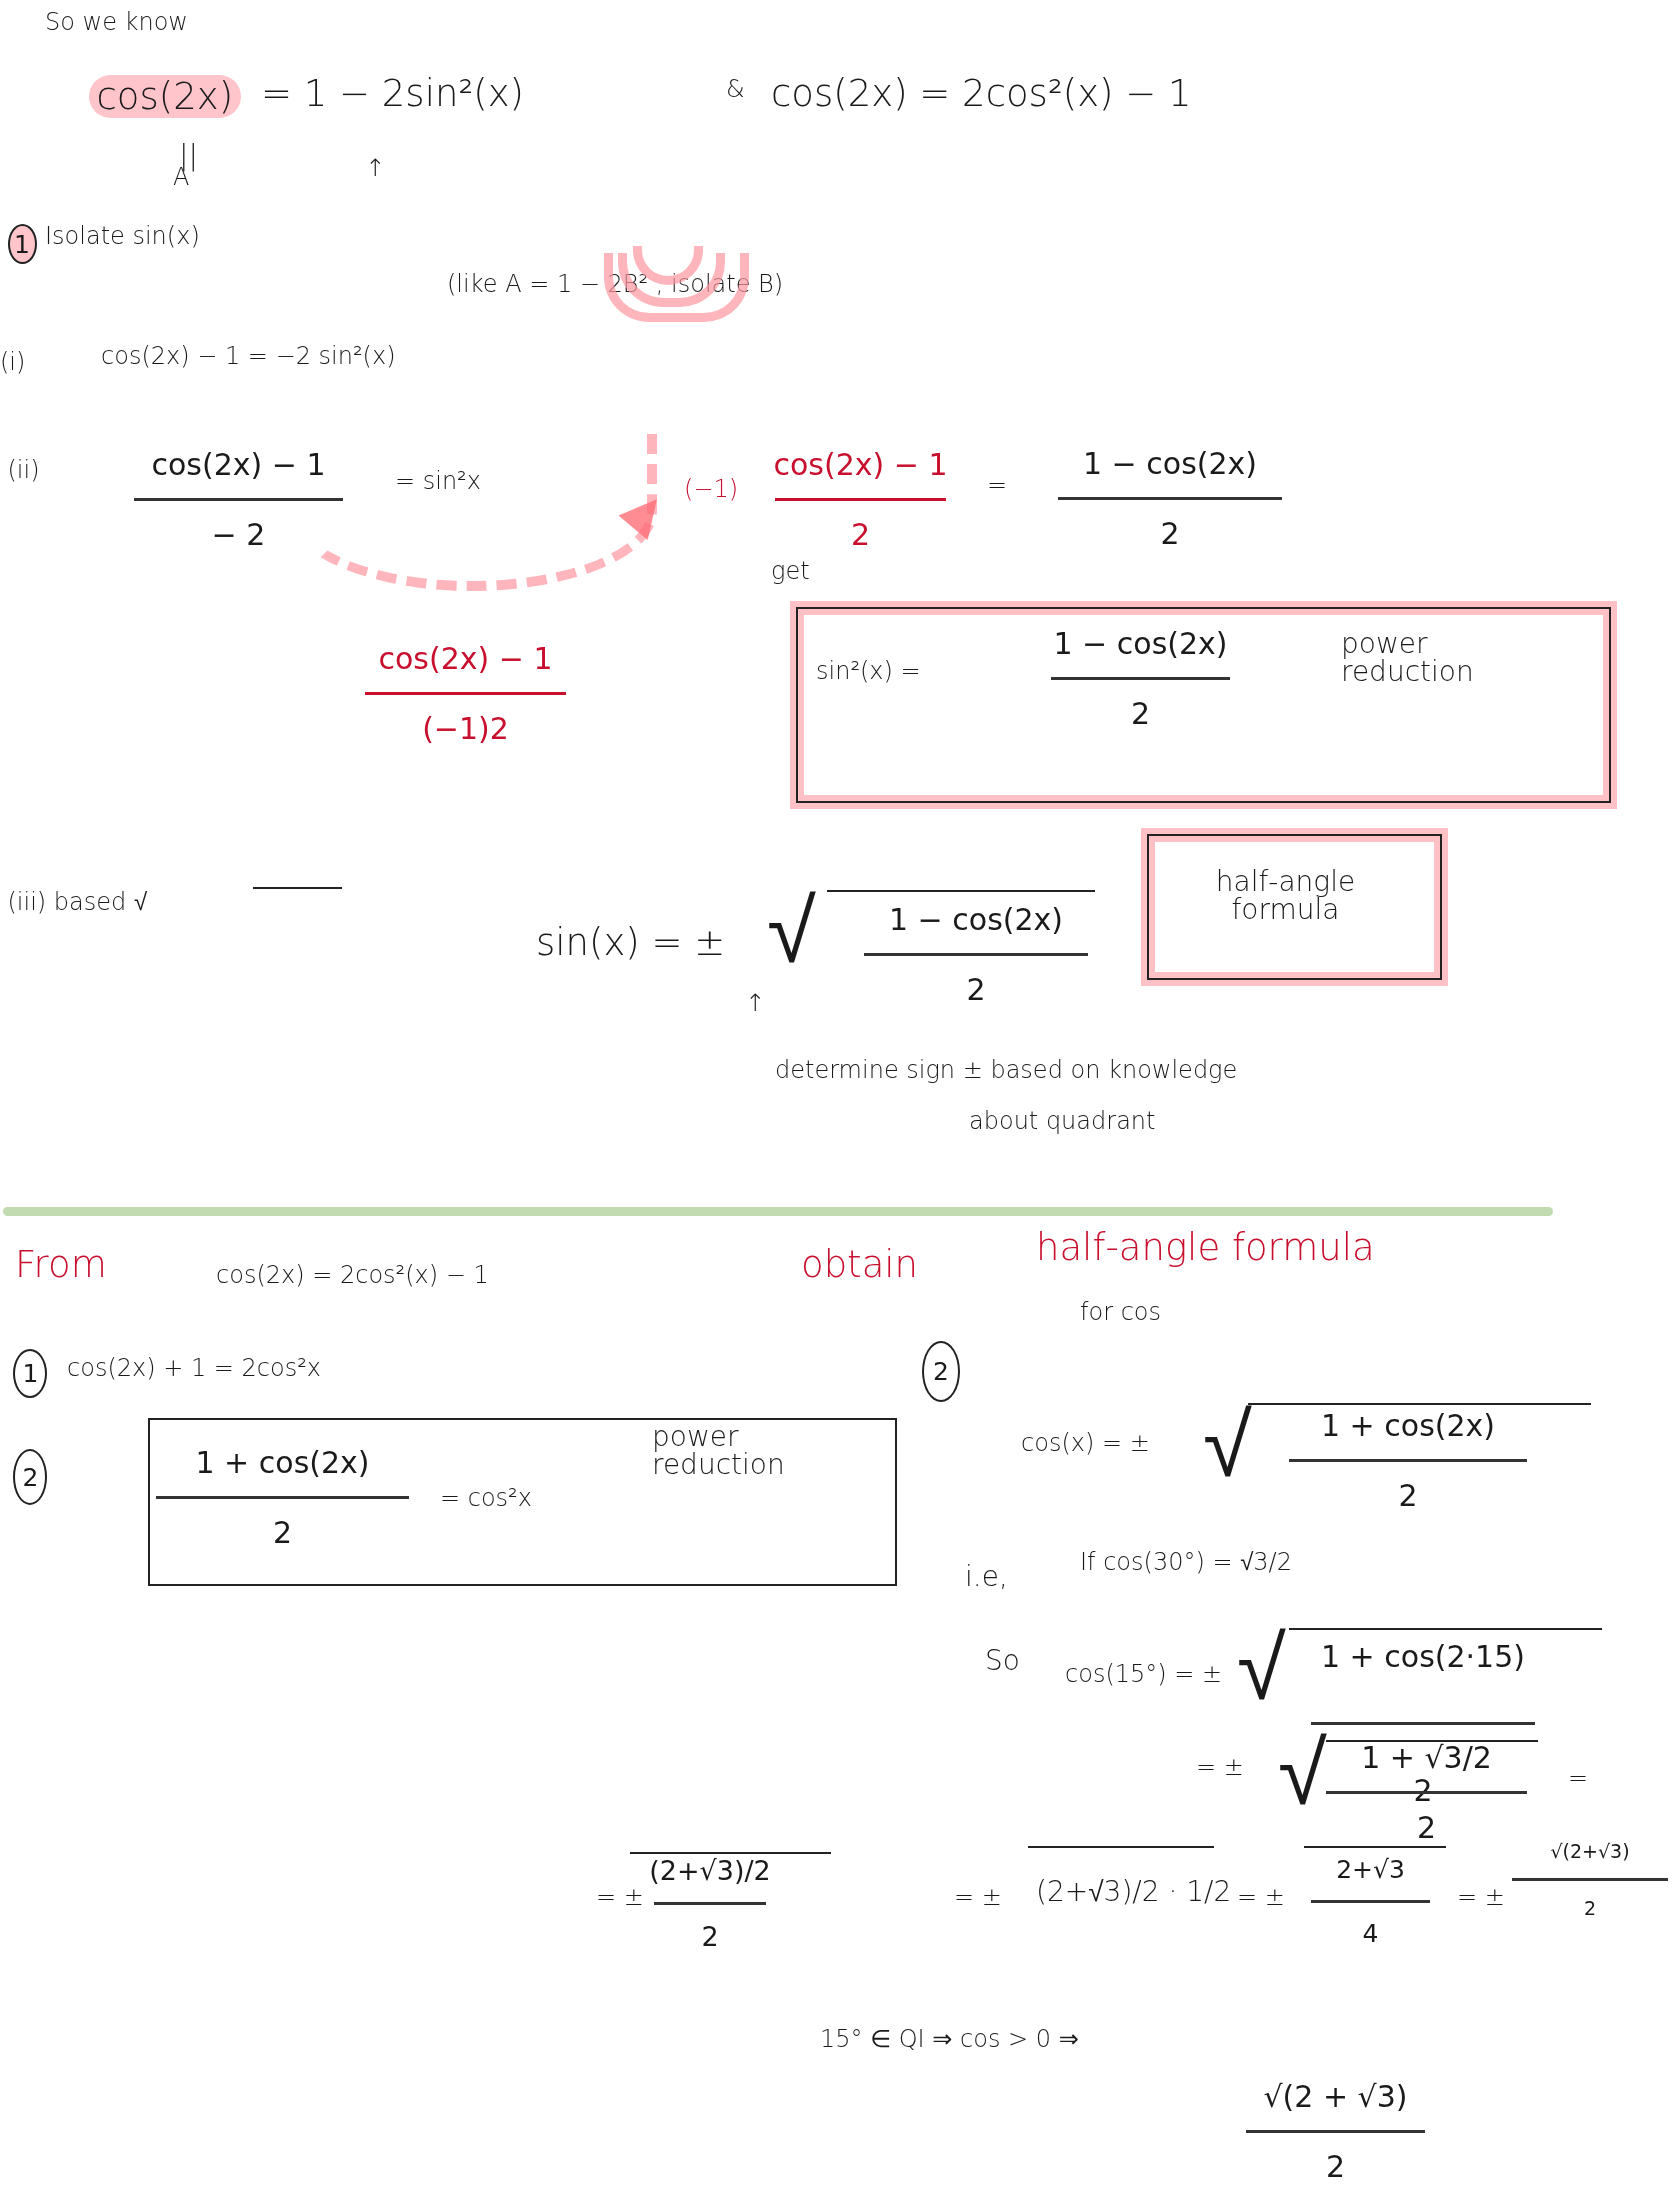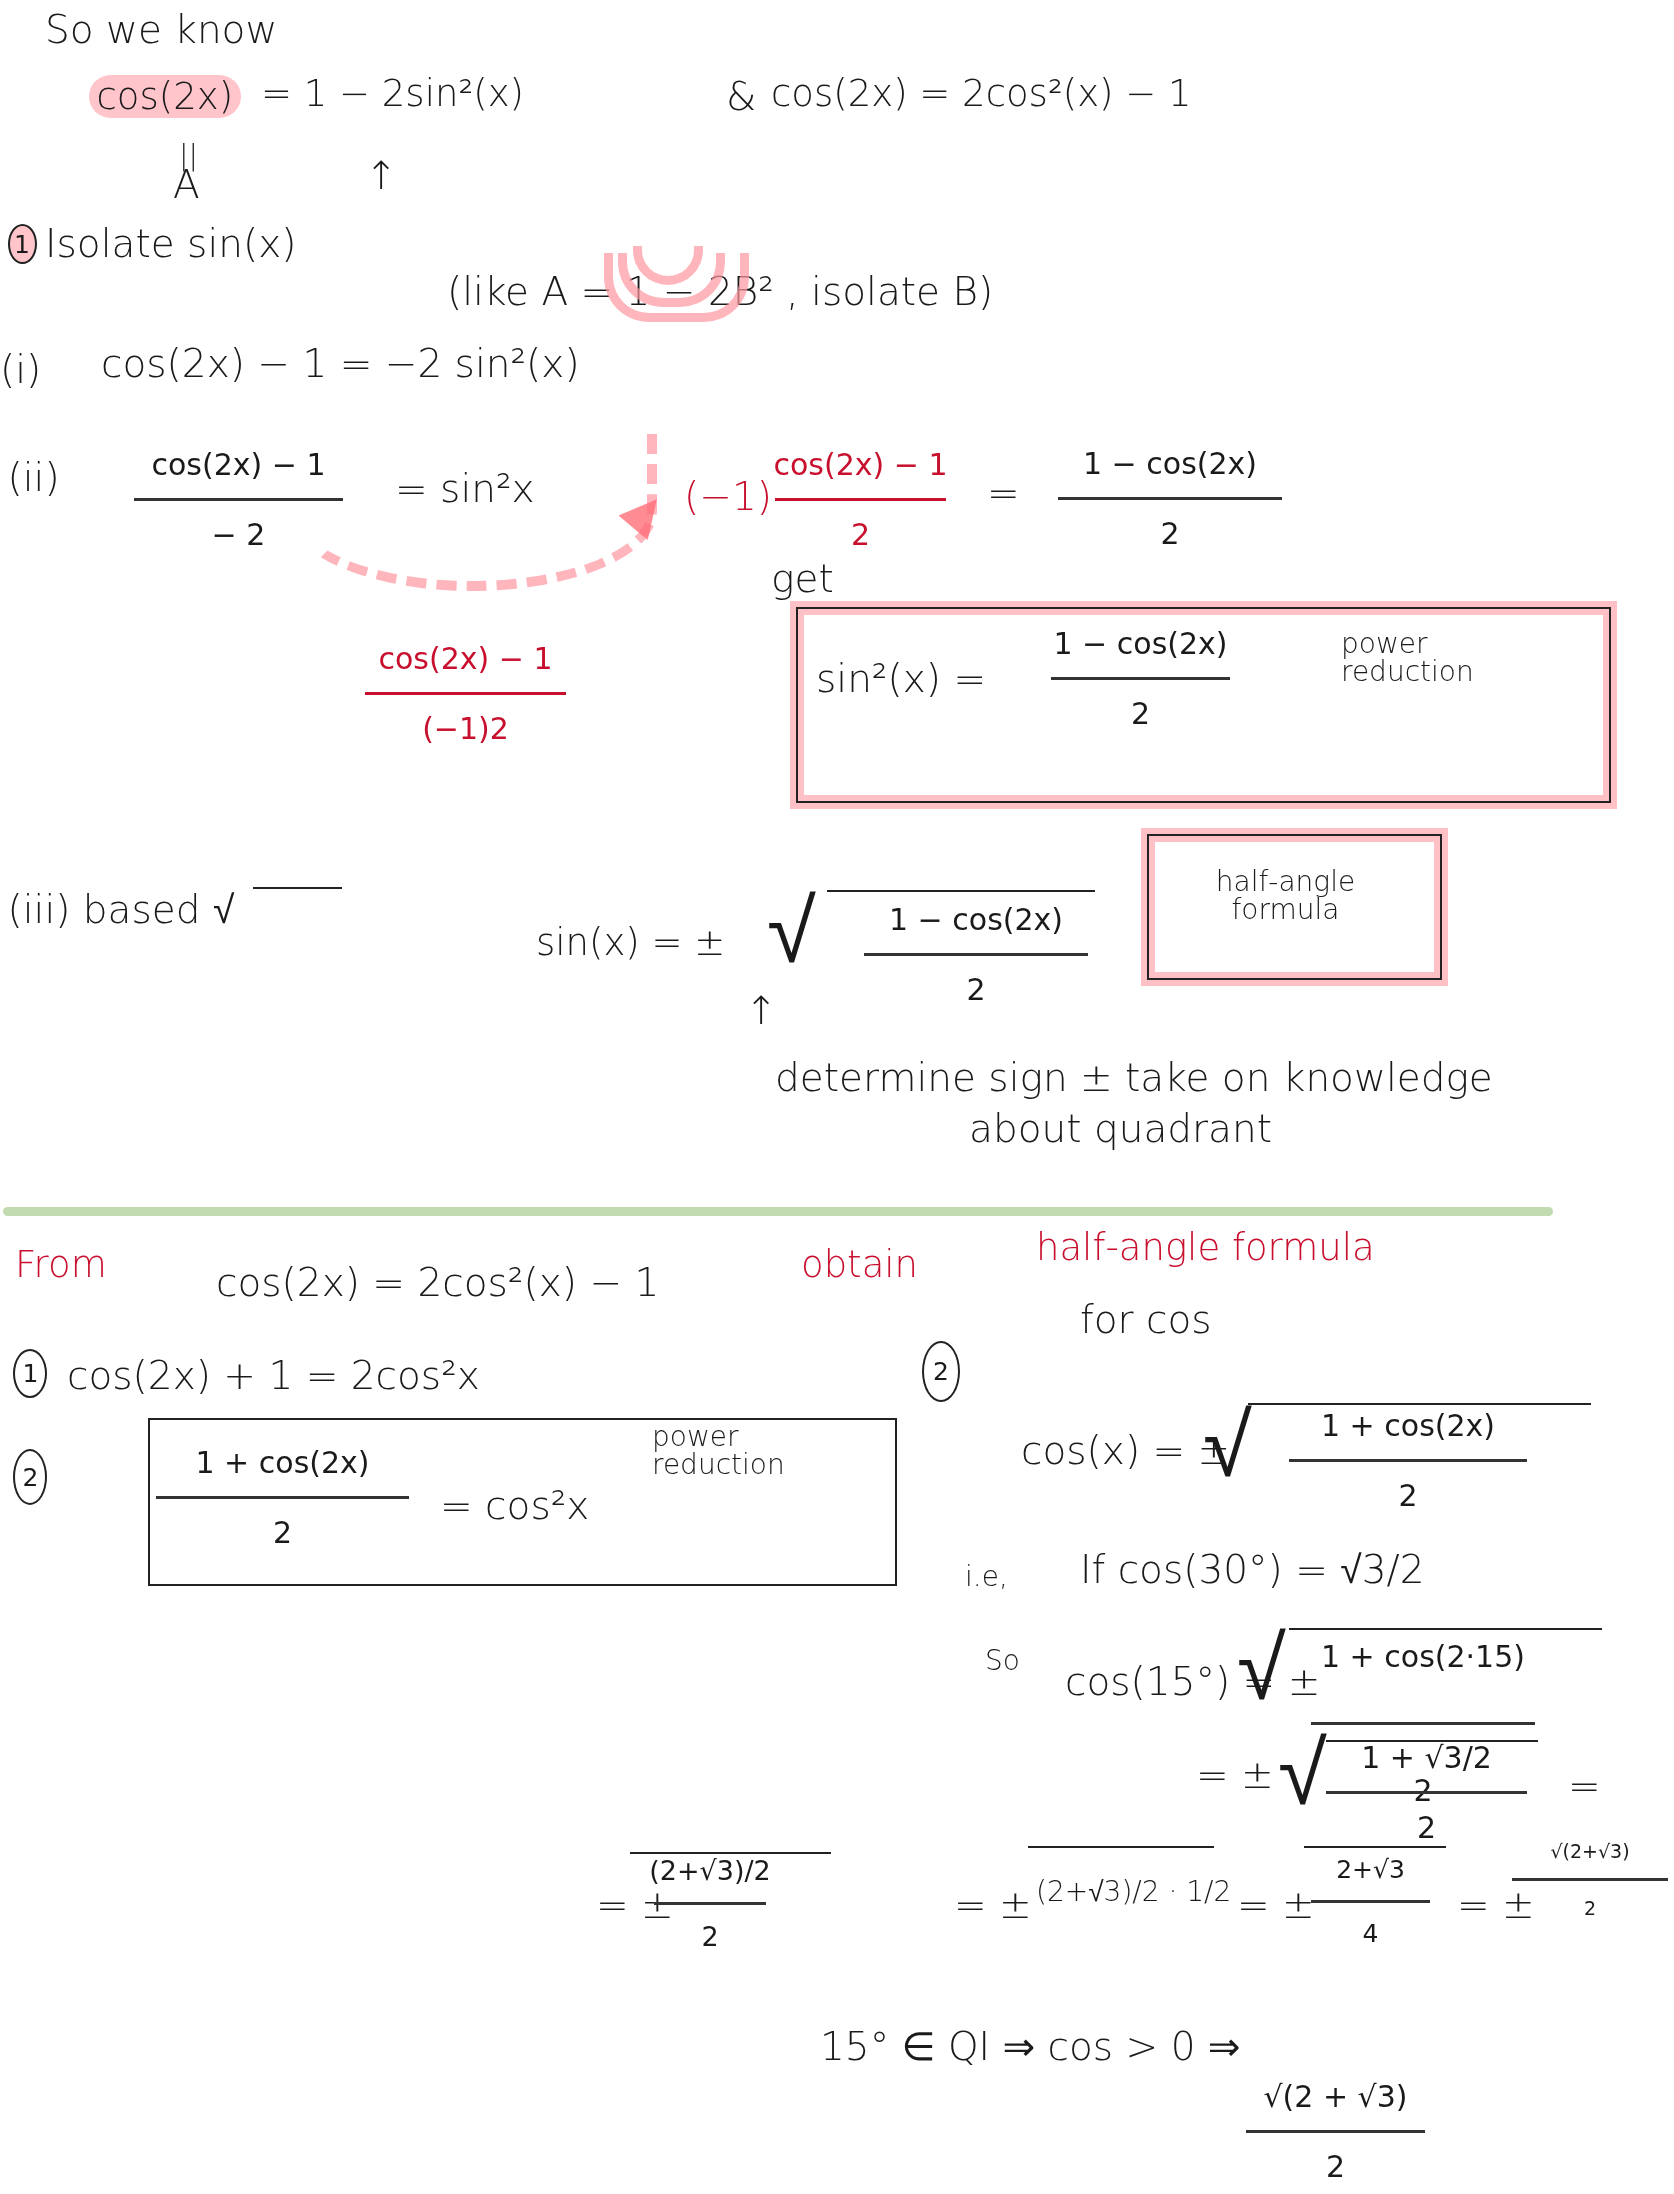--- a/index.html
+++ b/index.html
@@ -1,20 +1,20 @@
 <!DOCTYPE html>
 <html style="font-size:12px"><head>
 <meta charset="utf-8">
 <style>
   html, body { margin: 0; padding: 0; background: #ffffff; }
   body {
     width: 1675px; height: 2194px; position: relative; overflow: hidden;
     font-family: "DejaVu Sans", sans-serif; color: #1a1a1a;
   }
-  .t { position: absolute; white-space: nowrap; font-size: 39px; line-height: 1; font-weight: 300; }
+  .t { position: absolute; white-space: nowrap; font-size: 24px; line-height: 1; font-weight: 300; }
   .sm { font-size: 28px; }
   .lg { font-size: 37px; }
   .red { color: #c8102e; }
   .hl { background: rgba(255,150,160,0.55); border-radius: 30px; padding: 3px 7.5px; }
   .frac { position: absolute; display: inline-flex; flex-direction: column; align-items: center; font-size: 30px; }
   .frac .num, .frac .den { white-space: nowrap; padding: 0 6px; }
   .frac .bar { height: 2.2px; background: #333; align-self: stretch; margin: 16.4px 0; }
   .frac.red .bar { background: #c8102e; }
   .sqrt { position: absolute; border-top: 2.2px solid #222; }
   .sqrt-hook { position: absolute; font-size: 89px; line-height: 1; font-weight: 200; }
@@ -102,21 +102,21 @@
 <div class="sqrt" style="left:827px;top:890px;width:268px;"></div>
 <div class="frac" style="left:864px;top:902px;width:224px;">
   <span class="num">1 − cos(2x)</span>
     <span class="bar"></span>
     <span class="den">2</span>
 </div>
 <div class="box pink" style="left:1147px;top:834px;width:291px;height:142px;"></div>
 <div class="t sm" style="left:1185px;top:868px;white-space:normal;width:201px;text-align:center;">half-angle formula</div>
 
 <div class="t" style="left:745px;top:991px;">↑</div>
-<div class="t" style="left:775px;top:1058px;">determine sign ± take on knowledge</div>
+<div class="t" style="left:775px;top:1058px;">determine sign ± based on knowledge</div>
 <div class="t" style="left:969px;top:1109px;">about quadrant</div>
 
 <div class="divider" style="left:3px;top:1207px;width:1550px;"></div>
 
 <div class="t lg red" style="left:15px;top:1246px;">From</div>
 <div class="t" style="left:216px;top:1263px;">cos(2x) = 2cos²(x) − 1</div>
 <div class="t lg red" style="left:801px;top:1246px;">obtain</div>
 <div class="t lg red" style="left:1036px;top:1229px;">half-angle formula</div>
 <div class="t" style="left:1080px;top:1300px;">for cos</div>
 

